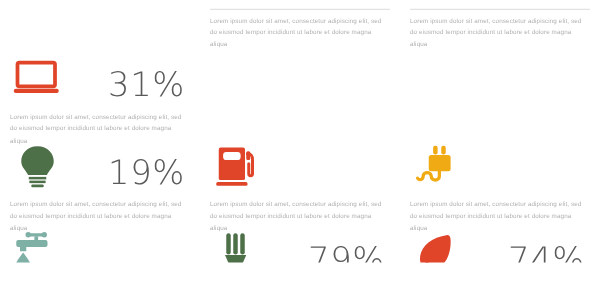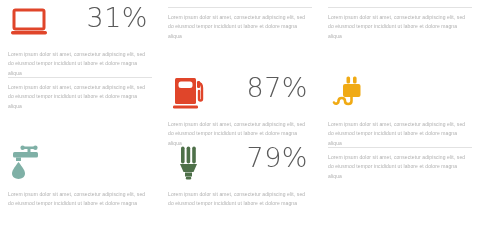--- a/index.html
+++ b/index.html
@@ -14,22 +14,23 @@
     grid-template-rows:70px 70px 70px;
     width:480px;height:210px;
   }
   .cell{
     position:relative;
     box-sizing:border-box;
     padding:4px 8px 0 8px;
     display:flex;flex-direction:column;
   }
   .top{
-    display:flex;align-items:flex-start;justify-content:space-between;
+    display:flex;align-items:flex-end;justify-content:space-between;
     height:40px;
+    margin-top:40px;
   }
   .iconbox{
     width:44px;height:38px;
     display:flex;align-items:center;justify-content:center;
     flex:0 0 auto;
   }
   .iconbox svg{display:block;}
   .pct{
     font-size:27px;
     font-weight:300;
@@ -75,36 +76,46 @@
     <div class="rule"></div>
     <div class="desc">Lorem ipsum dolor sit amet, consectetur adipiscing elit, sed do eiusmod tempor incididunt ut labore et dolore magna aliqua</div>
   </div>
 
   <div class="cell">
     <div class="rule"></div>
     <div class="desc">Lorem ipsum dolor sit amet, consectetur adipiscing elit, sed do eiusmod tempor incididunt ut labore et dolore magna aliqua</div>
   </div>
 
   <div class="cell">
+    <div class="top">
+      <span class="iconbox">
+        <svg width="34" height="36" viewBox="0 0 34 36">
+          <path d="M17 2 C8.7 2 4 8 4 14 C4 19 8 21.5 9.5 25 L24.5 25 C26 21.5 30 19 30 14 C30 8 25.3 2 17 2 Z" fill="#4e7049"></path>
+          <rect x="10" y="26.5" width="14" height="2" fill="#4e7049"></rect>
+          <rect x="10.5" y="29.5" width="13" height="2" fill="#4e7049"></rect>
+          <rect x="12" y="32.5" width="10" height="2.2" rx="1" fill="#4e7049"></rect>
+        </svg>
+      </span>
+      <span class="pct">19%</span>
+    </div>
     <div class="rule"></div>
     <div class="desc">Lorem ipsum dolor sit amet, consectetur adipiscing elit, sed do eiusmod tempor incididunt ut labore et dolore magna aliqua</div>
   </div>
 
   <div class="cell">
     <div class="top">
       <span class="iconbox">
         <svg width="40" height="36" viewBox="0 0 40 36">
           <rect x="5" y="3" width="21" height="26" rx="1.5" fill="#e0452a"></rect>
           <rect x="8.5" y="6.5" width="14" height="6.5" rx="2.5" fill="#ffffff"></rect>
           <rect x="3" y="30.5" width="25" height="3" rx="1.2" fill="#e0452a"></rect>
           <path d="M28 8 C31.5 8 32 10 32 13 L32 24 C32 26 29 26 29 24 L29 16" fill="none" stroke="#e0452a" stroke-width="2.4" stroke-linecap="round"></path>
           <rect x="27" y="6" width="3.2" height="7" rx="1.2" fill="#e0452a"></rect>
         </svg>
       </span>
-      <span class="pct">87%</span>
     </div>
     <div class="rule"></div>
     <div class="desc">Lorem ipsum dolor sit amet, consectetur adipiscing elit, sed do eiusmod tempor incididunt ut labore et dolore magna aliqua</div>
   </div>
 
   <div class="cell">
     <div class="top">
       <span class="iconbox">
         <svg width="40" height="36" viewBox="0 0 40 36">
           <rect x="16.5" y="1.5" width="3.6" height="7" rx="1.6" fill="#f0aa14"></rect>
@@ -148,17 +159,26 @@
           <rect x="12.8" y="31.8" width="5.4" height="2.6" rx="1.2" fill="#4e7049"></rect>
         </svg>
       </span>
       <span class="pct">79%</span>
     </div>
     <div class="rule"></div>
     <div class="desc">Lorem ipsum dolor sit amet, consectetur adipiscing elit, sed do eiusmod tempor incididunt ut labore et dolore magna aliqua</div>
   </div>
 
   <div class="cell">
+    <div class="top">
+      <span class="iconbox">
+        <svg width="40" height="34" viewBox="0 0 40 34">
+          <path d="M28 2 C14 4 6 12 6 21 C6 26 9 30 14 30 C24 30 31 20 30.5 6 C30.4 4 29.6 1.8 28 2 Z" fill="#e0452a"></path>
+          <path d="M3 32 C10 26 18 18 26 8" fill="none" stroke="#e0452a" stroke-width="1.8" stroke-linecap="round"></path>
+        </svg>
+      </span>
+      <span class="pct">74%</span>
+    </div>
     <div class="rule"></div>
     <div class="desc">Lorem ipsum dolor sit amet, consectetur adipiscing elit, sed do eiusmod tempor incididunt ut labore et dolore magna aliqua</div>
   </div>
 
 </div>
 
 </body></html>

